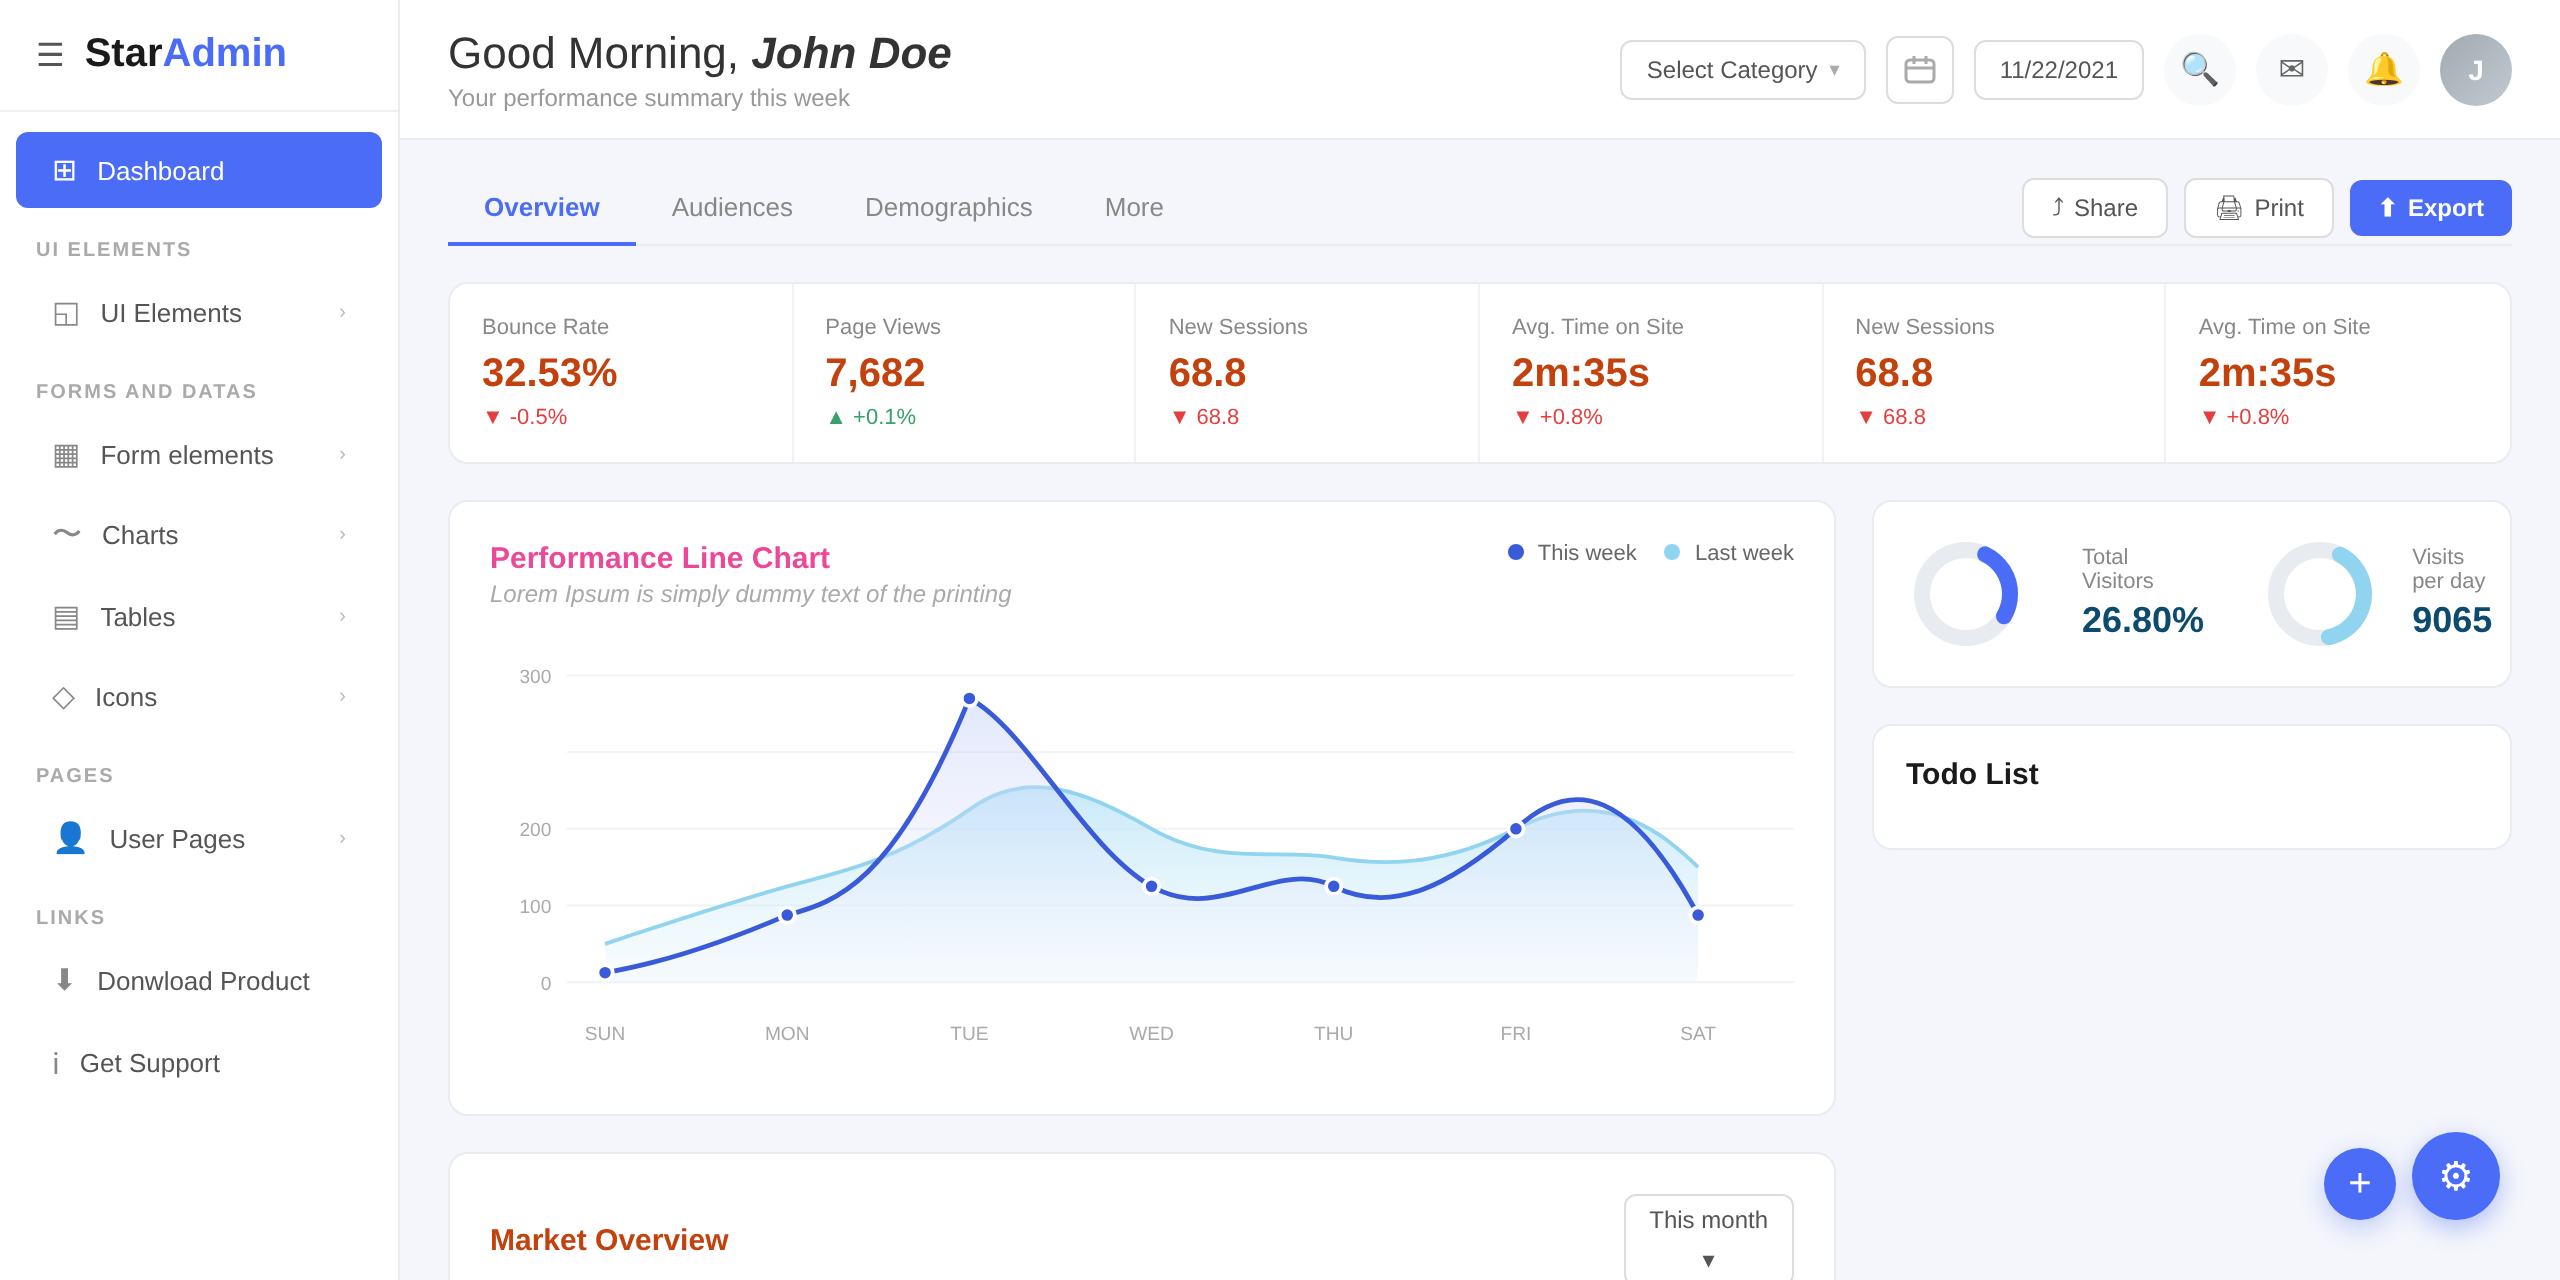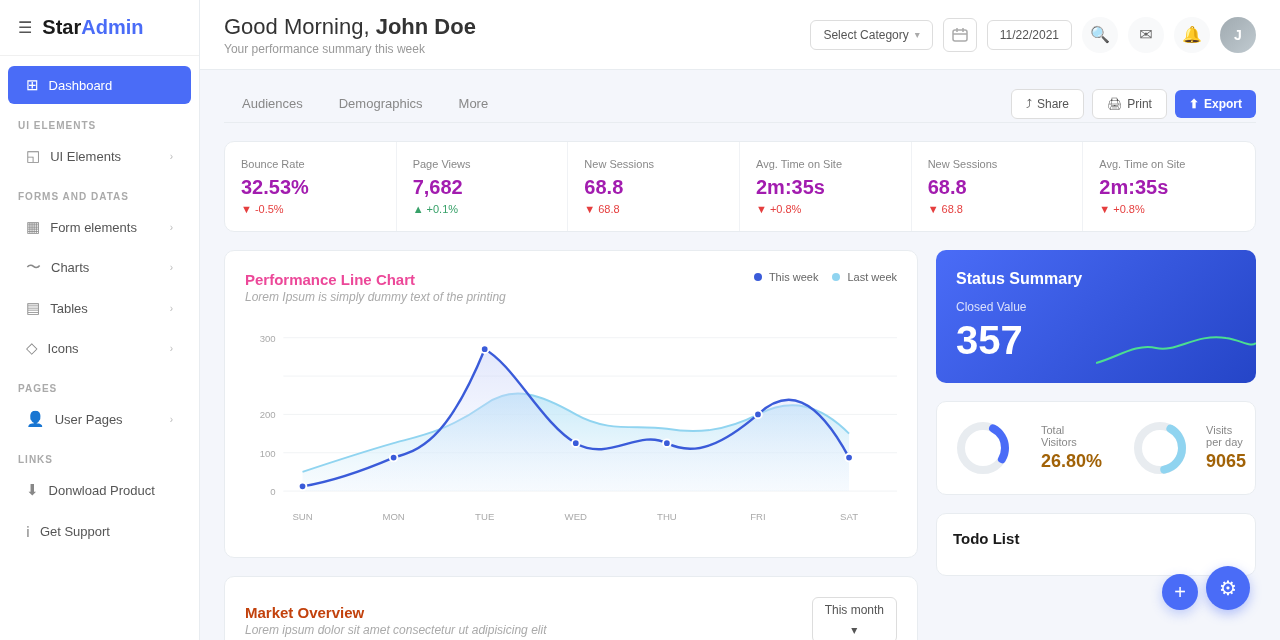--- a/index.html
+++ b/index.html
@@ -19,21 +19,21 @@
     .sidebar-item .chevron { margin-left: auto; font-size: 10px; color: #bbb; }
     .section-label { padding: 14px 18px 4px; font-size: 10px; font-weight: 700; color: #aaa; letter-spacing: 1px; text-transform: uppercase; }
 
     
     .main { flex: 1; display: flex; flex-direction: column; overflow: hidden; }
 
     
     .topbar { background: #fff; border-bottom: 1px solid #e8ecf0; display: flex; align-items: center; padding: 0 24px; height: 70px; gap: 16px; flex-shrink: 0; }
     .topbar-greeting { flex: 1; }
     .topbar-greeting h2 { font-size: 22px; font-weight: 400; color: #333; }
-    .topbar-greeting h2 strong { font-weight: 700; }
+    .topbar-greeting h2 strong { font-weight: 700; font-style: italic; }
     .topbar-greeting p { font-size: 12px; color: #999; margin-top: 2px; }
     .topbar-actions { display: flex; align-items: center; gap: 10px; }
     .category-select { display: flex; align-items: center; gap: 6px; border: 1px solid #ddd; border-radius: 6px; padding: 7px 12px; font-size: 12px; color: #555; background: #fff; cursor: pointer; }
     .category-select .chevron-icon { font-size: 10px; color: #aaa; }
     .date-picker { display: flex; align-items: center; gap: 6px; border: 1px solid #ddd; border-radius: 6px; padding: 7px 12px; font-size: 12px; color: #555; background: #fff; cursor: pointer; }
     .topbar-icon-btn { width: 36px; height: 36px; display: flex; align-items: center; justify-content: center; border-radius: 50%; background: #f8f9fa; border: none; cursor: pointer; font-size: 16px; color: #666; }
     .avatar { width: 36px; height: 36px; border-radius: 50%; background: linear-gradient(135deg, #a0aab0, #c0cad0); display: flex; align-items: center; justify-content: center; font-size: 14px; color: #fff; font-weight: 600; cursor: pointer; overflow: hidden; }
 
     
     .content { flex: 1; overflow-y: auto; padding: 0; }
@@ -46,21 +46,21 @@
     .tab.active { color: #4a6cf7; border-bottom: 2px solid #4a6cf7; font-weight: 600; }
     .tab-actions { display: flex; gap: 8px; align-items: center; }
     .btn-outline { display: flex; align-items: center; gap: 5px; padding: 7px 14px; border: 1px solid #ddd; border-radius: 6px; background: #fff; font-size: 12px; color: #555; cursor: pointer; }
     .btn-primary { display: flex; align-items: center; gap: 5px; padding: 7px 14px; border: none; border-radius: 6px; background: #4a6cf7; font-size: 12px; color: #fff; cursor: pointer; font-weight: 600; }
 
     
     .stats-row { display: grid; grid-template-columns: repeat(6, 1fr); gap: 0; margin-bottom: 18px; background: #fff; border-radius: 10px; border: 1px solid #e8ecf0; overflow: hidden; }
     .stat-card { padding: 16px; border-right: 1px solid #f0f2f5; }
     .stat-card:last-child { border-right: none; }
     .stat-label { font-size: 11px; color: #888; margin-bottom: 6px; }
-    .stat-value { font-size: 20px; font-weight: 700; color: #a21caf; margin-bottom: 4px; }
+    .stat-value { font-size: 20px; font-weight: 700; color: #c2410c; margin-bottom: 4px; }
     .stat-change { font-size: 11px; display: flex; align-items: center; gap: 3px; }
     .stat-change.down { color: #e53e3e; }
     .stat-change.up { color: #38a169; }
 
     
     .two-col { display: grid; grid-template-columns: 1fr 320px; gap: 18px; }
     .chart-panel { background: #fff; border-radius: 10px; border: 1px solid #e8ecf0; padding: 20px; }
     .chart-header { display: flex; justify-content: space-between; align-items: flex-start; margin-bottom: 4px; }
     .chart-title { font-size: 15px; font-weight: 700; color: #ec4899; }
     .chart-subtitle { font-size: 12px; color: #aaa; margin-top: 2px; font-style: italic; }
@@ -77,21 +77,21 @@
     .status-summary-title { font-size: 16px; font-weight: 700; margin-bottom: 12px; }
     .status-summary-label { font-size: 12px; opacity: 0.8; margin-bottom: 4px; }
     .status-summary-value { font-size: 40px; font-weight: 700; color: #fff; }
     .status-mini-chart { position: absolute; bottom: 0; right: 0; width: 160px; height: 70px; }
 
     .visitors-card { background: #fff; border-radius: 10px; border: 1px solid #e8ecf0; padding: 16px; display: flex; gap: 28px; align-items: center; }
     .donut-wrap { position: relative; width: 60px; height: 60px; flex-shrink: 0; }
     .donut-svg { width: 60px; height: 60px; }
     .visitor-info { flex: 1; }
     .visitor-label { font-size: 11px; color: #888; margin-bottom: 3px; }
-    .visitor-value { font-size: 18px; font-weight: 700; color: #a16207; }
+    .visitor-value { font-size: 18px; font-weight: 700; color: #0c4a6e; }
     .visits-section { display: flex; align-items: center; gap: 16px; }
 
     .market-panel { background: #fff; border-radius: 10px; border: 1px solid #e8ecf0; padding: 20px; margin-top: 18px; }
     .market-header { display: flex; justify-content: space-between; align-items: center; margin-bottom: 4px; }
     .market-title { font-size: 15px; font-weight: 700; color: #c2410c; }
     .month-btn { display: flex; align-items: center; gap: 6px; padding: 5px 12px; border: 1px solid #ddd; border-radius: 6px; background: #fff; font-size: 12px; color: #555; cursor: pointer; flex-direction: column; }
 
     .todo-panel { background: #fff; border-radius: 10px; border: 1px solid #e8ecf0; padding: 16px; }
     .todo-title { font-size: 15px; font-weight: 700; color: #1a1a1a; margin-bottom: 12px; }
 
@@ -197,20 +197,21 @@
       <button class="topbar-icon-btn">🔔</button>
       <div class="avatar">J</div>
     </div>
   </header>
 
   <div class="content">
     <div class="content-inner">
 
       <div class="tabs-row">
         <div class="tabs">
+          <div class="tab active">Overview</div>
           <div class="tab">Audiences</div>
           <div class="tab">Demographics</div>
           <div class="tab">More</div>
         </div>
         <div class="tab-actions">
           <button class="btn-outline">
             <span>⤴</span>
             <span>Share</span>
           </button>
           <button class="btn-outline">
@@ -343,40 +344,31 @@
                 <circle cx="535" cy="100" r="4" fill="#3a5bd9" stroke="#fff" stroke-width="2"></circle>
                 <circle cx="630" cy="145" r="4" fill="#3a5bd9" stroke="#fff" stroke-width="2"></circle>
               </svg>
             </div>
           </div>
 
           <div class="market-panel">
             <div class="market-header">
               <div>
                 <div class="market-title">Market Overview</div>
-                <div style="font-size:12px;color:#aaa;font-style:italic;margin-top:2px">Lorem ipsum dolor sit amet consectetur ut adipisicing elit</div>
               </div>
               <button class="month-btn">
                 <span>This month</span>
                 <span>▾</span>
               </button>
             </div>
           </div>
         </div>
 
         <div class="right-col">
 
-          <div class="status-summary">
-            <div class="status-summary-title">Status Summary</div>
-            <div class="status-summary-label">Closed Value</div>
-            <div class="status-summary-value">357</div>
-            <svg class="status-mini-chart" viewBox="0 0 160 70" xmlns="http://www.w3.org/2000/svg">
-              <path d="M0,50 C20,45 40,30 60,35 C80,40 100,20 130,25 C145,27 155,35 160,30" fill="none" stroke="#4cde90" stroke-width="2"></path>
-            </svg>
-          </div>
 
           <div class="visitors-card">
             <div class="donut-wrap">
               <svg class="donut-svg" viewBox="0 0 60 60" xmlns="http://www.w3.org/2000/svg">
                 <circle cx="30" cy="30" r="22" fill="none" stroke="#e8ecf0" stroke-width="8"></circle>
                 <circle cx="30" cy="30" r="22" fill="none" stroke="#4a6cf7" stroke-width="8" stroke-dasharray="36.7 101.7" stroke-dashoffset="25" stroke-linecap="round"></circle>
               </svg>
             </div>
             <div class="visitor-info">
               <div class="visitor-label">Total Visitors</div>

